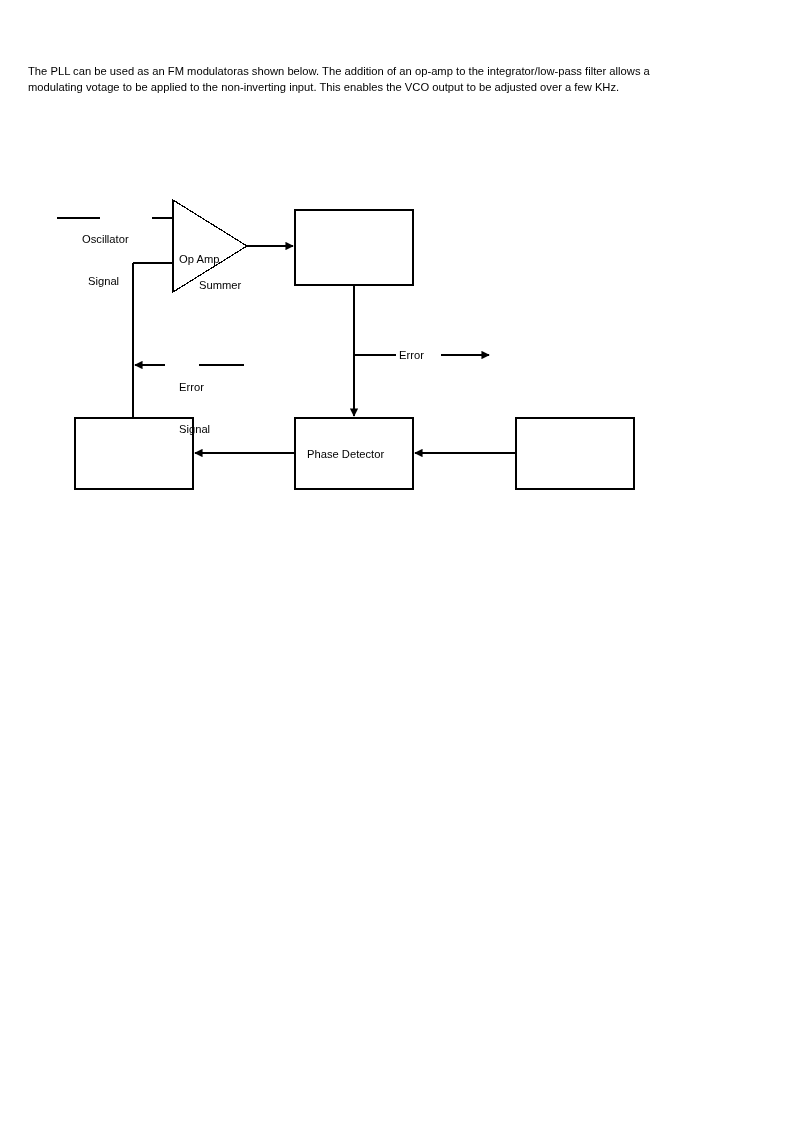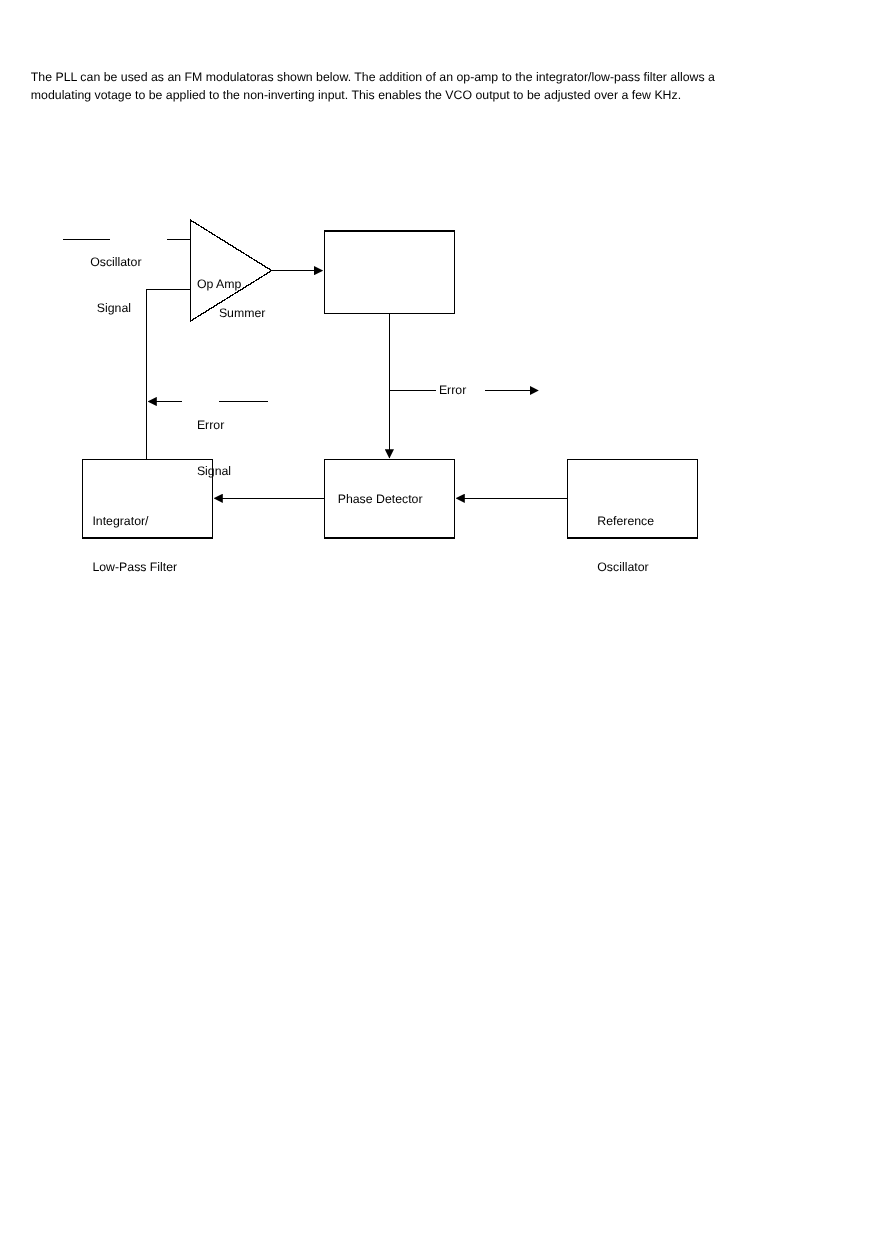--- a/index.html
+++ b/index.html
@@ -120,26 +120,18 @@
     <div class="dlabel" style="left:199px; top:278px;">Summer</div>
 
 
     <div class="dlabel" style="left:167px; top:352px;margin-left:12px;">
       <div>Error</div>
       <div>Signal</div>
     </div>
 
     <div class="dlabel" style="left:399px; top:348px;">Error</div>
 
-    <div class="dlabel" style="left:84px; top:439px;">
-      <div>Integrator/</div>
-      <div>Low-Pass Filter</div>
-    </div>
 
     <div class="dlabel" style="left:307px; top:447px;">Phase Detector</div>
 
-    <div class="dlabel" style="left:543px; top:439px;">
-      <div>Reference</div>
-      <div>Oscillator</div>
-    </div>
 
   </div>
 </div>
 
 </body></html>

